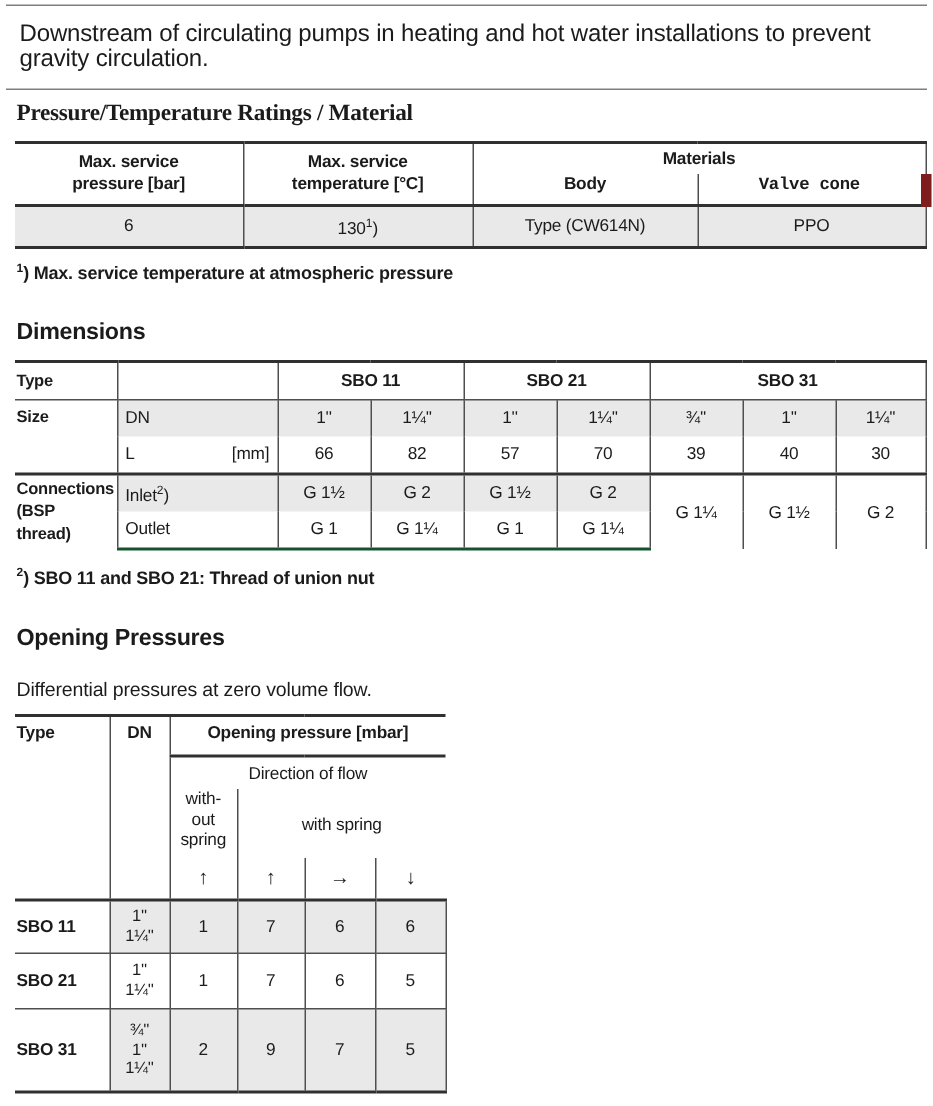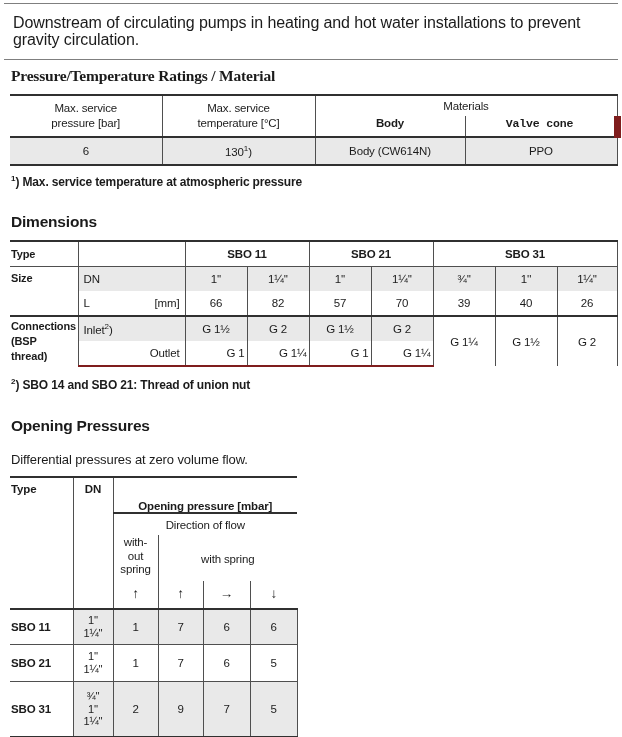--- a/index.html
+++ b/index.html
@@ -53,21 +53,21 @@
     margin: 8px 0 0 11px;
     font-size: 12px;
     font-weight: bold;
     letter-spacing: -0.15px;
   }
   .fn-dim { margin-top: 10px; }
 
   
   .t1 { width: 607px; }
   .t1 th, .t1 td { text-align: center; vertical-align: middle; }
-  .t1 .hrow th { font-weight: normal; border-top: 2px solid #303030; }
+  .t1 .hrow th { font-weight: bold; border-top: 2px solid #303030; }
   .t1 .th-press, .t1 .th-temp { height: 42px; border-right: 1px solid #4f4f4f; }
   .t1 .th-mat { height: 21px; border-right: 1px solid #4f4f4f; }
   .t1 .hrow2 th { font-weight: bold; height: 21px; vertical-align: top; padding-top: 1px; }
   .t1 .th-valve { border-left: 1px solid #4f4f4f; border-right: 7px solid #7f1d1d; font-family: Liberation Mono, monospace; }
   .t1 .drow td {
     height: 28px;
     background: #e9e9e9;
     border-top: 2px solid #303030;
     border-bottom: 2px solid #303030;
   }
@@ -77,41 +77,41 @@
   
   .t2 { width: 607px; }
   .t2 td { border: 1px solid #4f4f4f; height: 25px; text-align: center; vertical-align: middle; }
   .t2 .c1 { border-left: none; text-align: left; font-weight: bold; padding-left: 1px; font-size: 11px; }
   .t2 .c2 { text-align: left; padding-left: 5px; padding-right: 5px; }
   .t2 .r-type td { border-top: 2px solid #303030; }
   .t2 .g-head { font-weight: bold; }
   .t2 .r-dn td, .t2 .c-size { border-bottom: none; }
   .t2 .r-l td { border-top: none; border-bottom: 2px solid #303030; }
   .t2 .r-inlet td { border-top: 2px solid #303030; border-bottom: none; }
-  .t2 .r-outlet td { border-top: none; border-bottom: 2px solid #7f1d1d; text-align: right; }
+  .t2 .r-outlet td { border-top: none; border-bottom: 2px solid #14532d; }
   .t2 .c-size { vertical-align: top; padding-top: 5px; }
   .t2 .c-conn { border-bottom: 2px solid #303030; line-height: 14px; }
   .t2 .c-merge { border-bottom: 2px solid #303030; }
   .t2 .l-cell { display: flex; justify-content: space-between; align-items: center; }
 
   
   .t3 { width: 287px; }
   .t3 th, .t3 td { vertical-align: middle; }
   .t3 .c-type {
     border-top: 2px solid #303030; border-right: 1px solid #4f4f4f;
     border-bottom: 2px solid #303030;
     text-align: left; vertical-align: top; font-weight: bold; padding: 5px 0 0 1px;
   }
   .t3 .c-dn {
     border-top: 2px solid #303030; border-right: 1px solid #4f4f4f;
     border-bottom: 2px solid #303030;
     text-align: center; vertical-align: top; font-weight: bold; padding-top: 5px;
   }
   .t3 .op {
-    height: 27px; text-align: center; font-weight: bold; vertical-align: top; padding-top: 22px;
+    height: 27px; text-align: center; font-weight: bold; vertical-align: top; padding-top: 5px;
     border-top: 2px solid #303030; border-bottom: 2px solid #303030;
   }
   .t3 .dir { height: 22px; text-align: center; vertical-align: middle; }
   .t3 .wos {
     height: 46px; text-align: center; vertical-align: top; padding-top: 1px;
     line-height: 13.5px; border-right: 1px solid #4f4f4f;
   }
   .t3 .wos span { display: block; }
   .t3 .ws { text-align: center; vertical-align: bottom; padding-bottom: 16px; }
   .t3 .arr {
@@ -157,21 +157,21 @@
     </th>
     <th class="th-mat" colspan="2">Materials</th>
   </tr>
   <tr class="hrow2">
     <th class="th-body">Body</th>
     <th class="th-valve">Valve cone</th>
   </tr>
   <tr class="drow">
     <td class="td-press">6</td>
     <td class="td-temp"><span>130</span><sup>1</sup><span>)</span></td>
-    <td class="td-body">Body (CW614N)</td>
+    <td class="td-body">Type (CW614N)</td>
     <td class="td-valve">PPO</td>
   </tr>
 </tbody>
   </table>
 
 <p class="footnote"><sup>1</sup><span>) Max. service temperature at atmospheric pressure</span></p>
 
 <h2 class="sec-heading h-dim">Dimensions</h2>
 
 <table class="t2">
@@ -211,21 +211,21 @@
             <span>L</span>
             <span>[mm]</span>
           </span>
     </td>
     <td>66</td>
     <td>82</td>
     <td>57</td>
     <td>70</td>
     <td>39</td>
     <td>40</td>
-    <td>26</td>
+    <td>30</td>
   </tr>
   <tr class="r-inlet">
     <td class="c1 c-conn two-line" rowspan="2">
       <span>Connections</span>
       <span>(BSP thread)</span>
     </td>
     <td class="c2 shade"><span>Inlet</span><sup>2</sup><span>)</span></td>
     <td class="shade">G 1½</td>
     <td class="shade">G 2</td>
     <td class="shade">G 1½</td>
@@ -237,21 +237,21 @@
   <tr class="r-outlet">
     <td class="c2">Outlet</td>
     <td>G 1</td>
     <td>G 1¼</td>
     <td>G 1</td>
     <td>G 1¼</td>
   </tr>
 </tbody>
   </table>
 
-<p class="footnote fn-dim"><sup>2</sup><span>) SBO 14 and SBO 21: Thread of union nut</span></p>
+<p class="footnote fn-dim"><sup>2</sup><span>) SBO 11 and SBO 21: Thread of union nut</span></p>
 
 <h2 class="sec-heading h-open">Opening Pressures</h2>
 <p class="subtitle">Differential pressures at zero volume flow.</p>
 
 <table class="t3">
   <colgroup>
       <col style="width:63px">
       <col style="width:40px">
       <col style="width:45px">
       <col style="width:45px">

